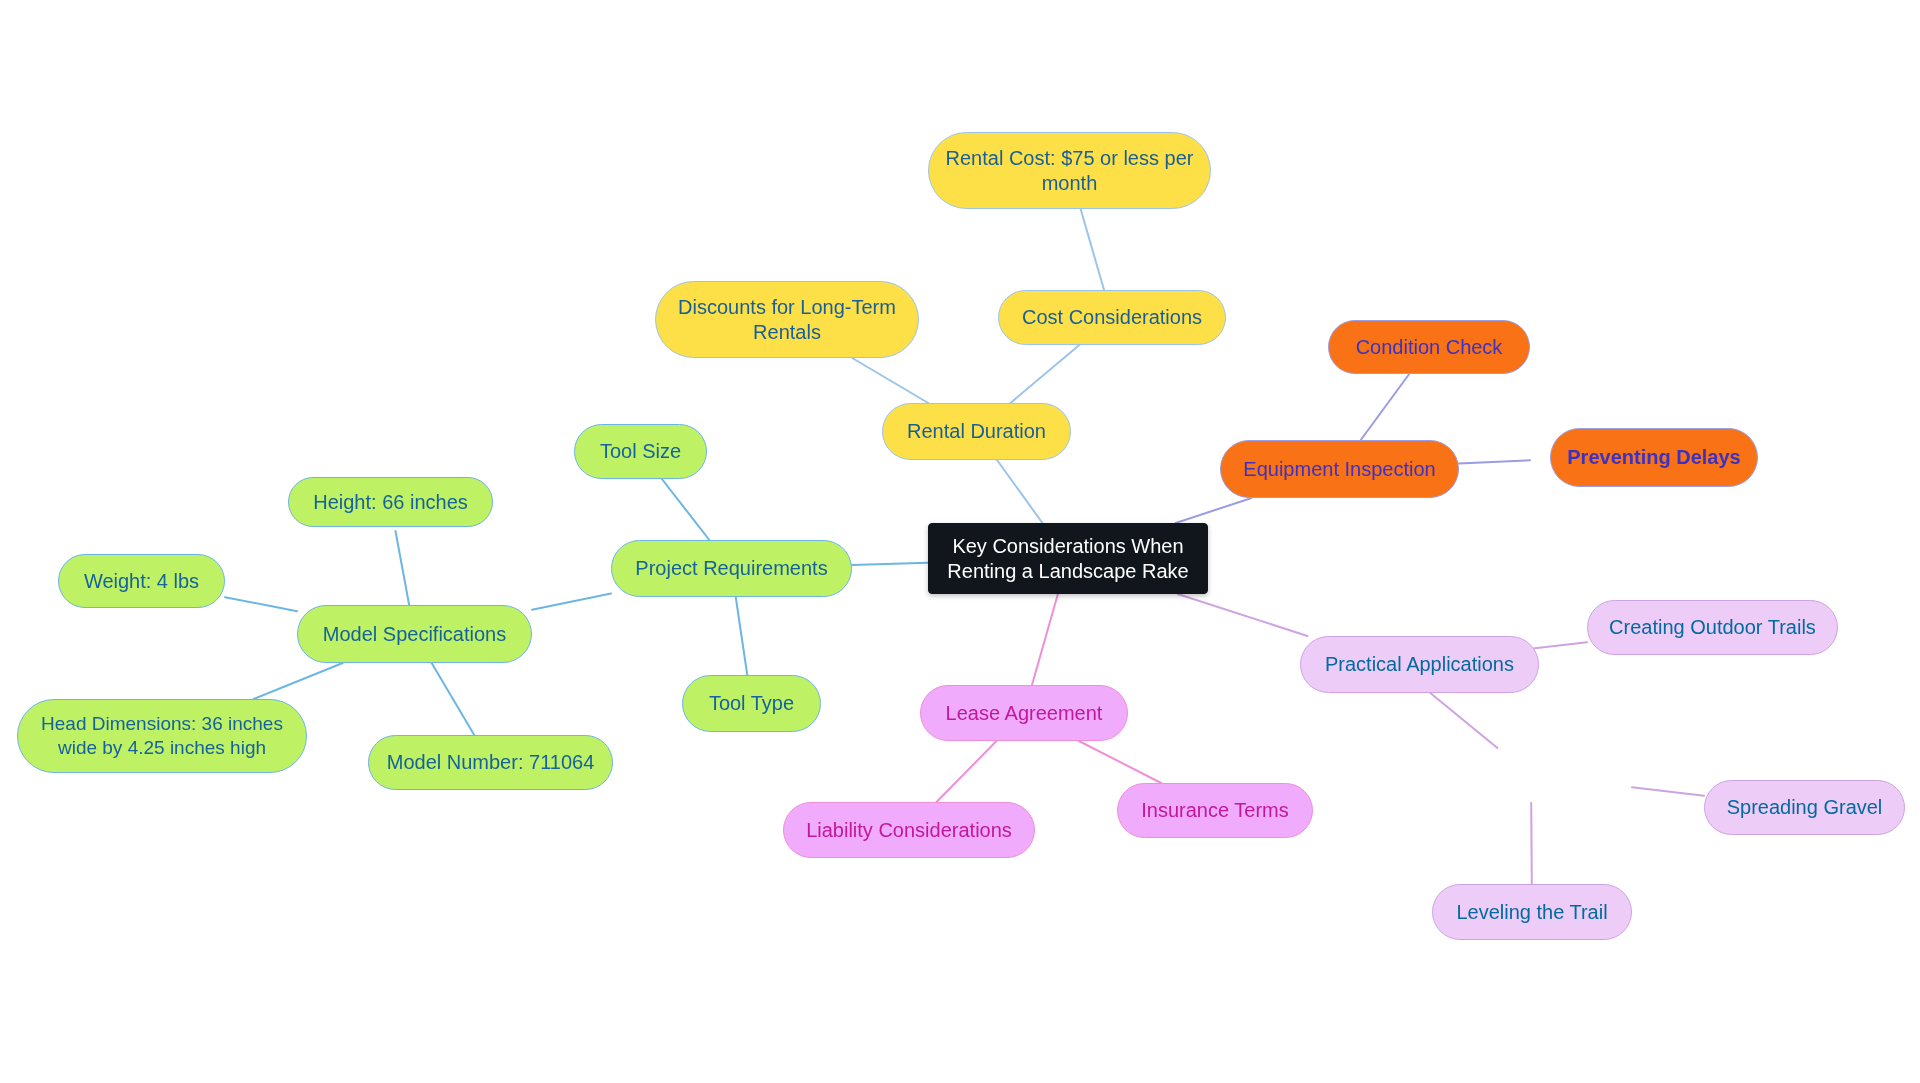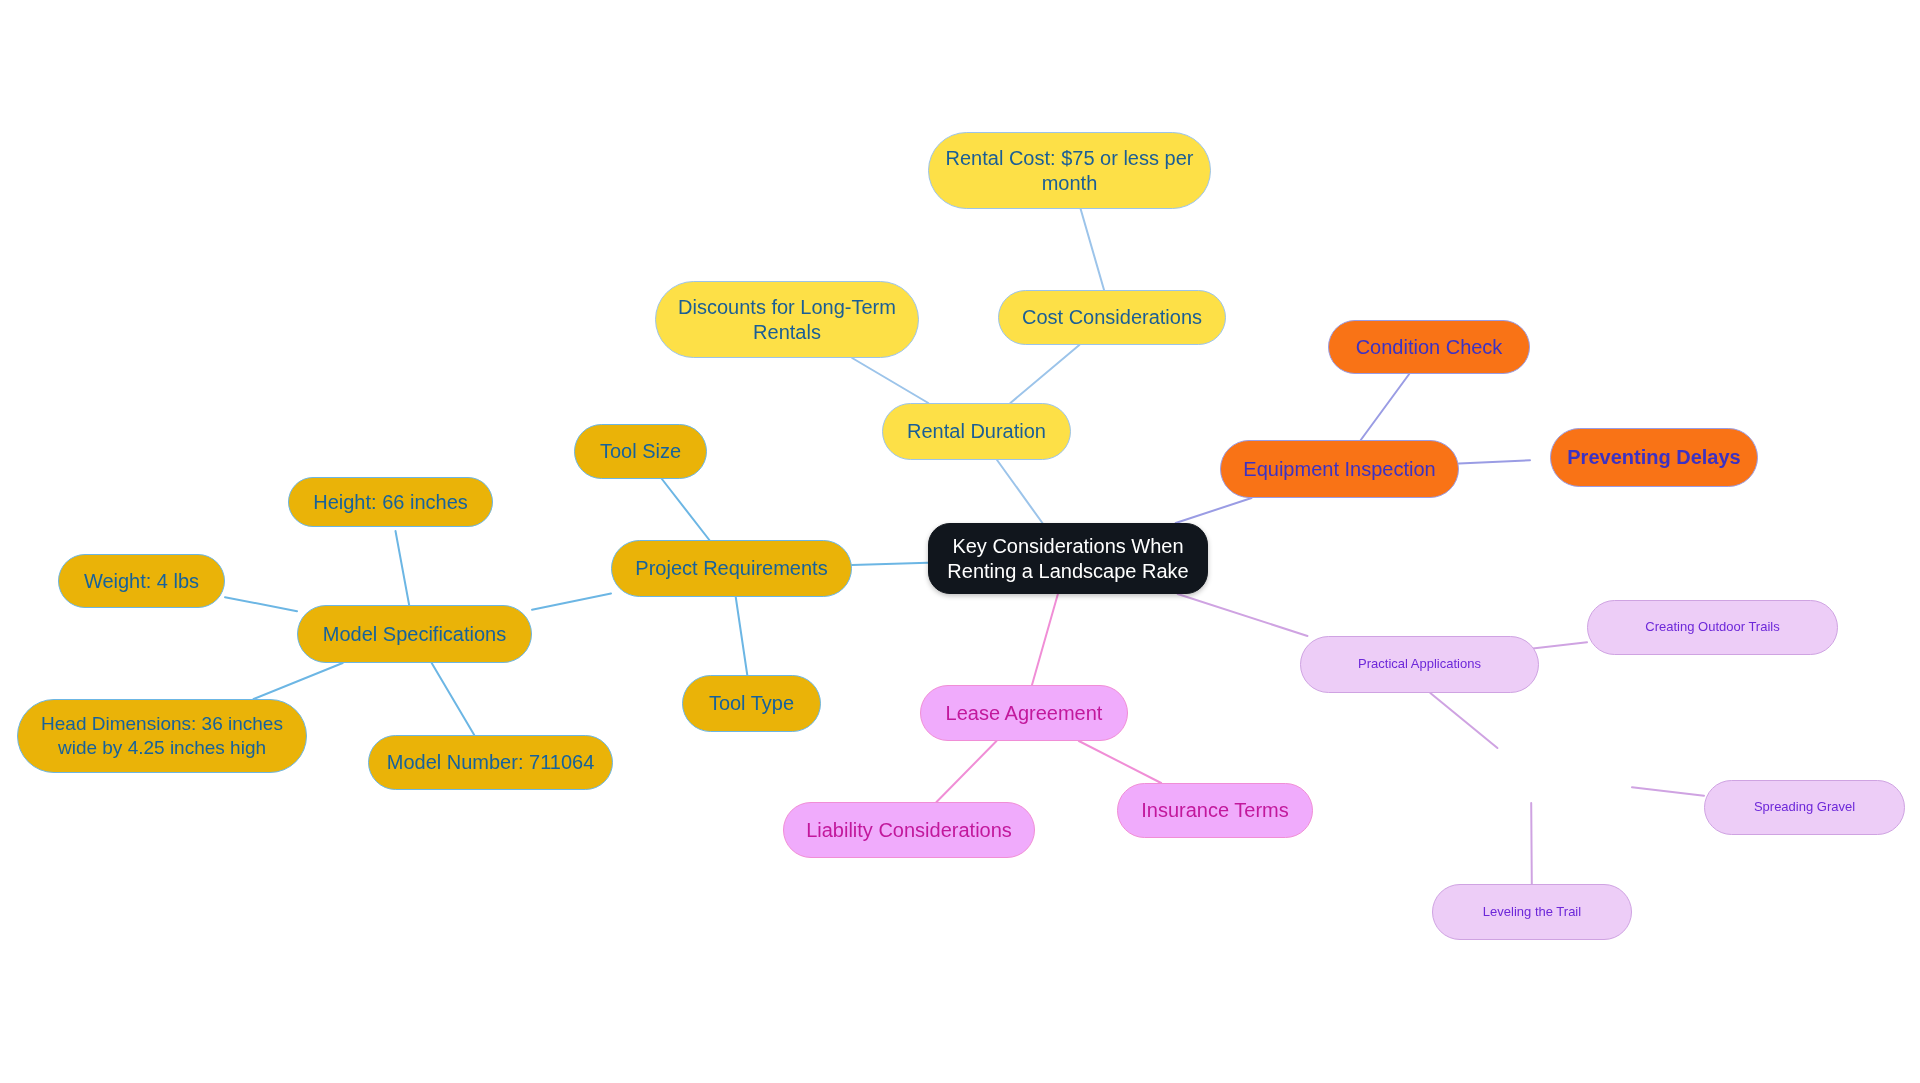--- a/index.html
+++ b/index.html
@@ -37,26 +37,26 @@
     border-style: solid;
     border-width: 1px;
     line-height: 1.25;
     padding: 6px 14px;
     white-space: pre-line;
   }
   .node-root {
     background: #11161d;
     border-color: #11161d;
     color: #ffffff;
-    border-radius: 22px;
+    border-radius: 4px;
     font-size: 20px;
     box-shadow: 0 2px 5px rgba(0,0,0,0.25);
   }
   .node-blue-mid {
-    background: #eab308;
+    background: #bef264;
     border-color: #6cb6e4;
     color: #16629c;
     font-size: 20px;
   }
   .node-blue-light {
     background: #fde047;
     border-color: #9cc4ea;
     color: #1a5e96;
     font-size: 20px;
   }
@@ -68,22 +68,22 @@
   }
   .node-pink {
     background: #f0abfc;
     border-color: #f08ed6;
     color: #c2189c;
     font-size: 20px;
   }
   .node-violet {
     background: #edcdf7;
     border-color: #cfa3e2;
-    color: #6d28d9;
-    font-size: 13px;
+    color: #0369a1;
+    font-size: 20px;
   }
 </style>
 </head>
 <body>
 
 <div id="canvas">
 
   <svg id="edges" viewBox="0 0 1920 1083" xmlns="http://www.w3.org/2000/svg">
       <line x1="928" y1="562.6604754829124" x2="852" y2="564.9190193164933" stroke="#6cb6e4" stroke-width="2" stroke-linecap="round"></line>
       <line x1="709.3333333333334" y1="540" x2="661.8888888888889" y2="479" stroke="#6cb6e4" stroke-width="2" stroke-linecap="round"></line>

